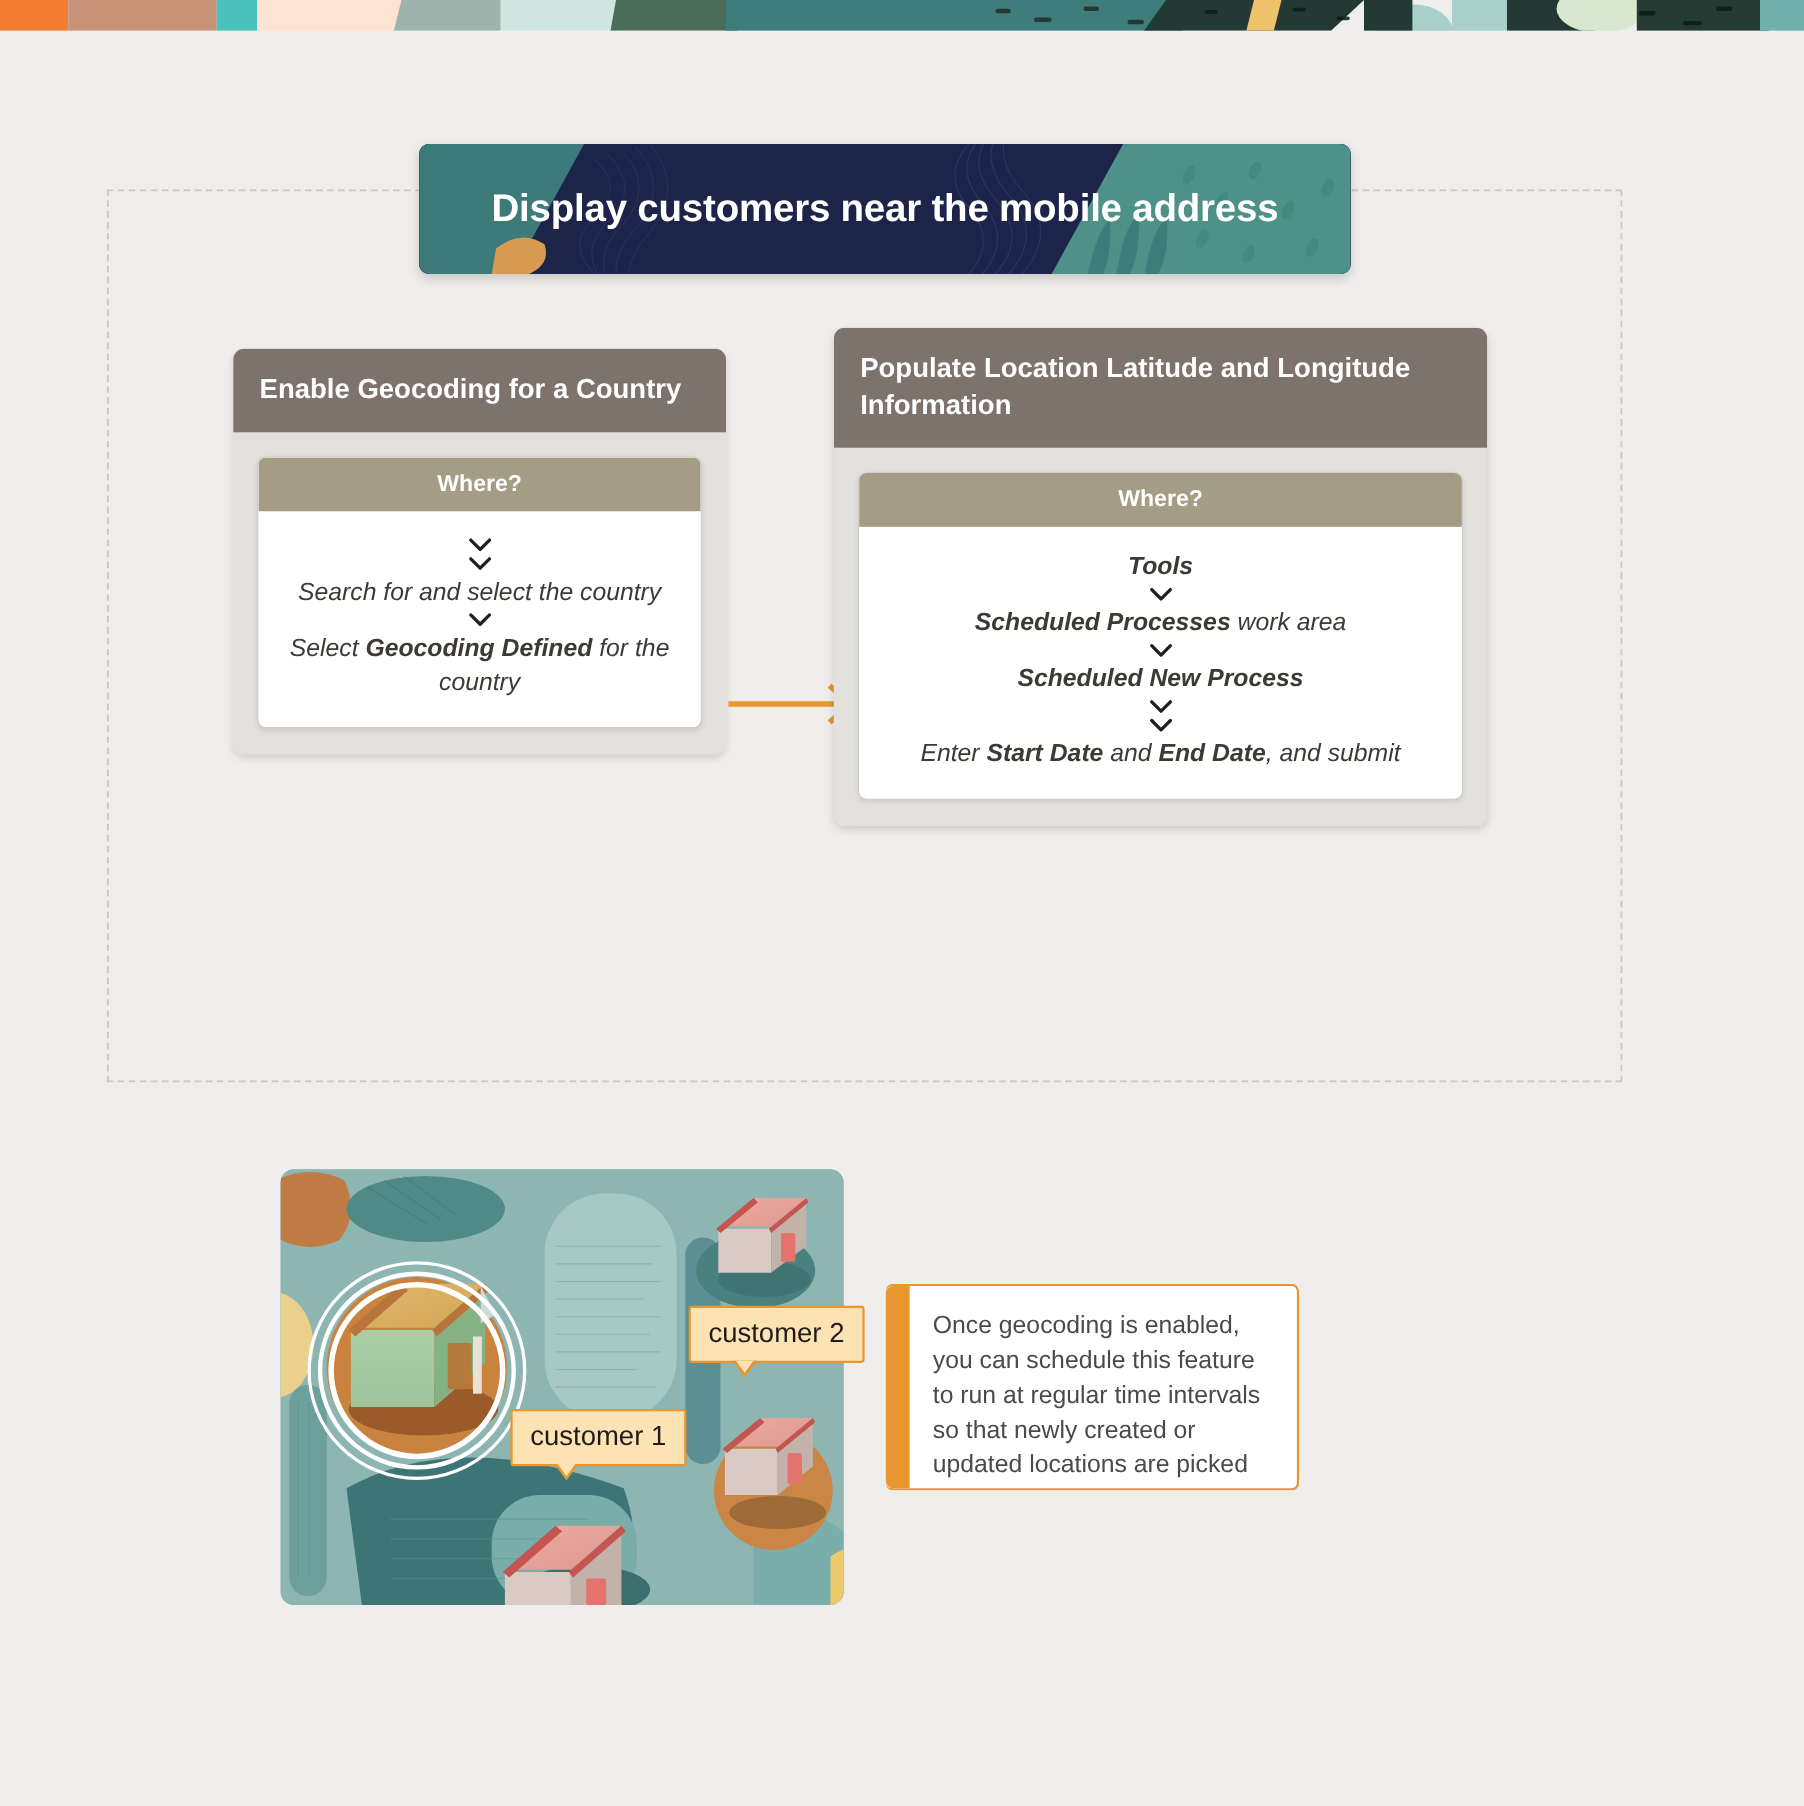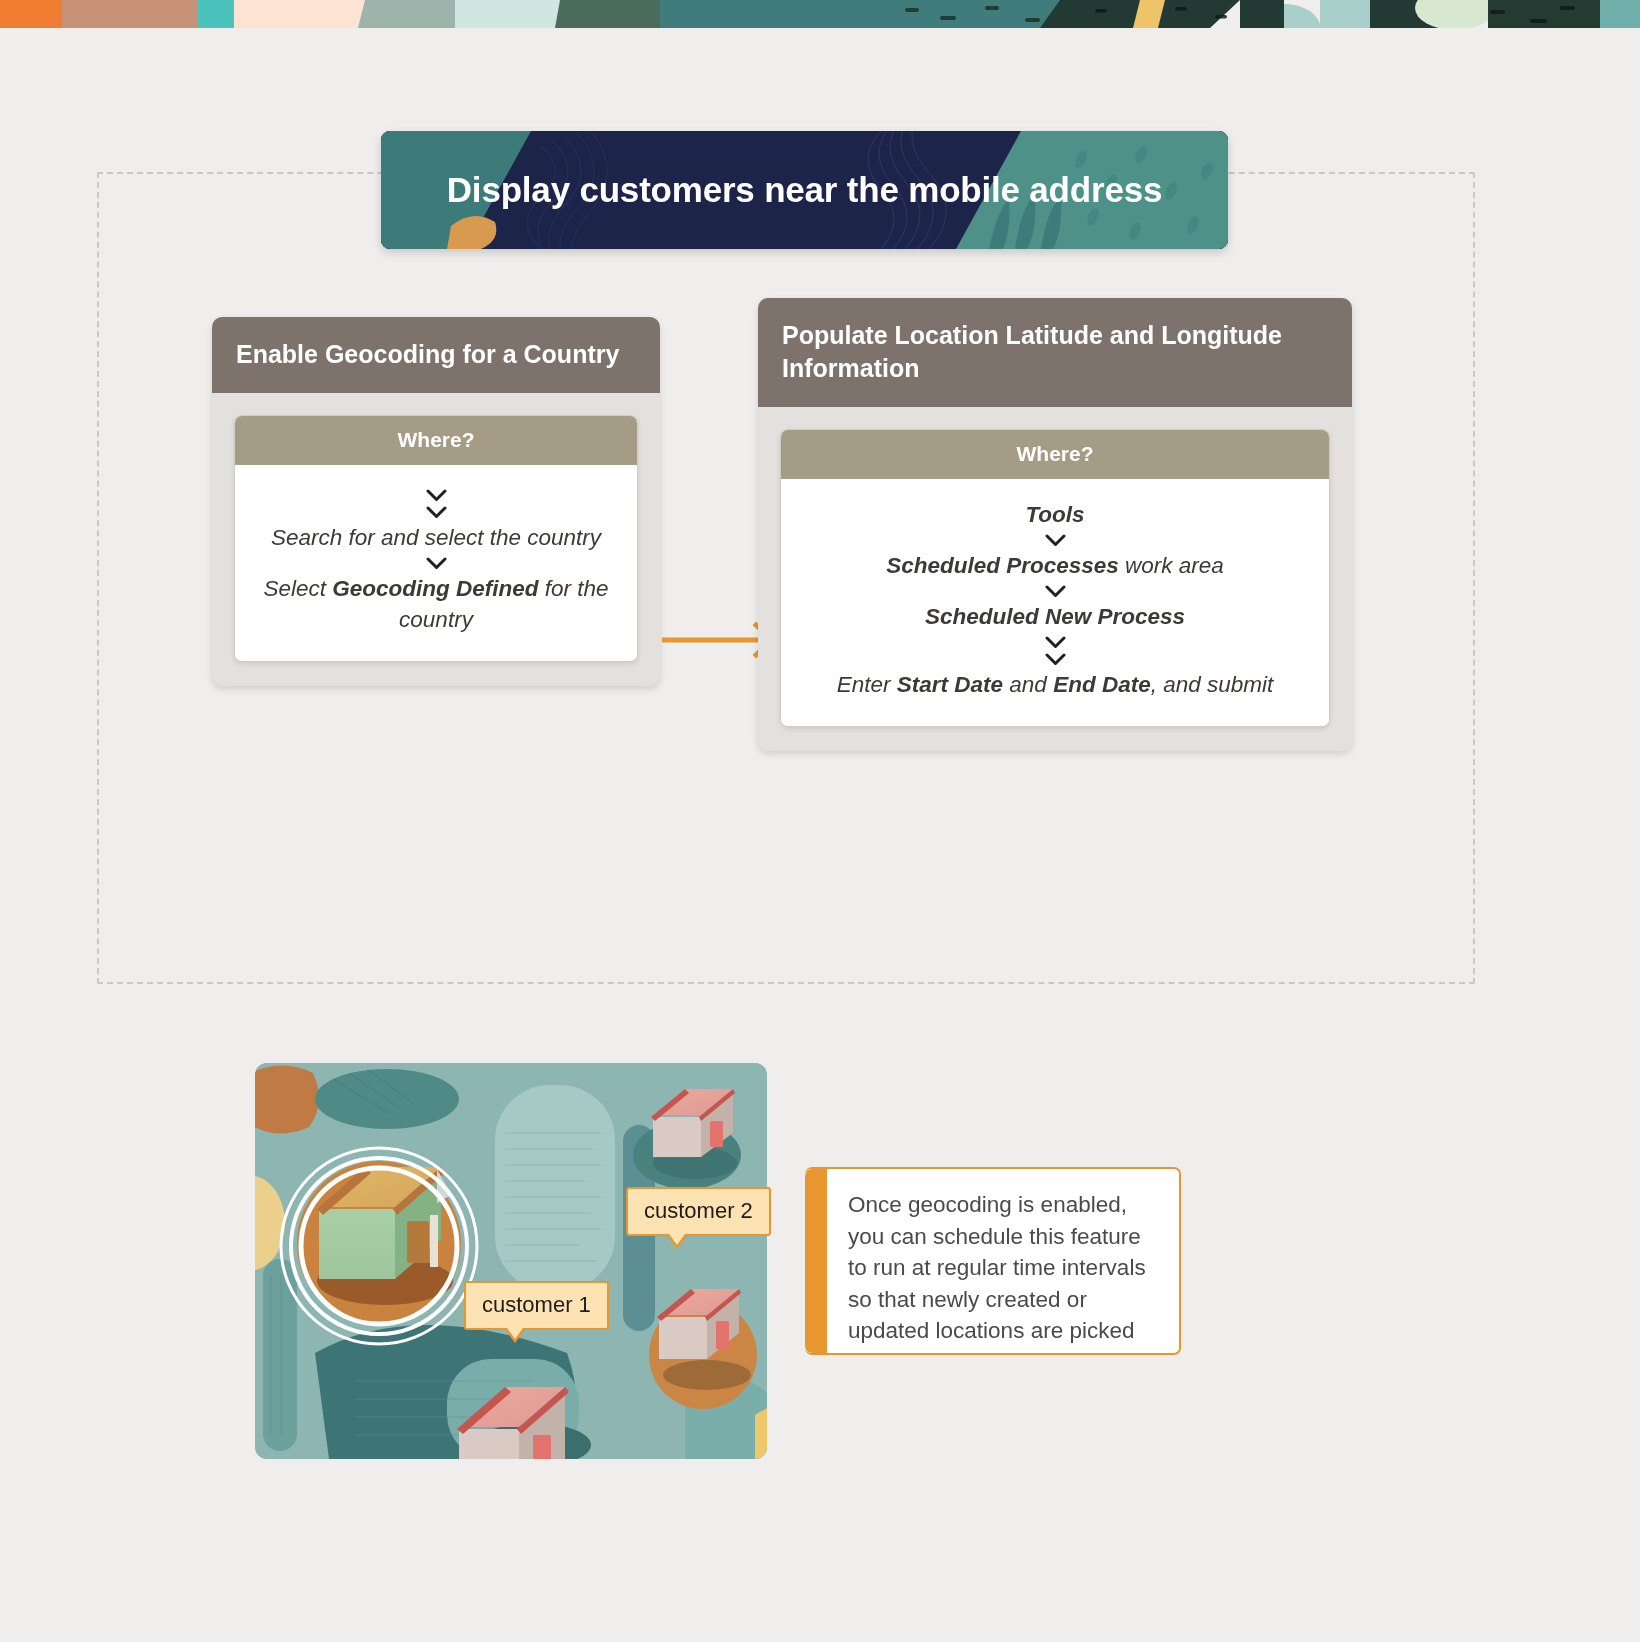--- a/index.html
+++ b/index.html
@@ -117,21 +117,21 @@
     background: #8db5b2;
   }
 
   
   .tip {
     position: absolute;
     background: #fde2b4;
     border: 2px solid #e8962f;
     border-radius: 3px;
     color: #1f1c19;
-    font-size: 22px;
+    font-size: 25px;
     padding: 9px 16px 10px 16px;
     white-space: nowrap;
     z-index: 20;
   }
   .tip::after {
     content: "";
     position: absolute;
     left: 38px; bottom: -15px;
     width: 0; height: 0;
     border-left: 11px solid transparent;

